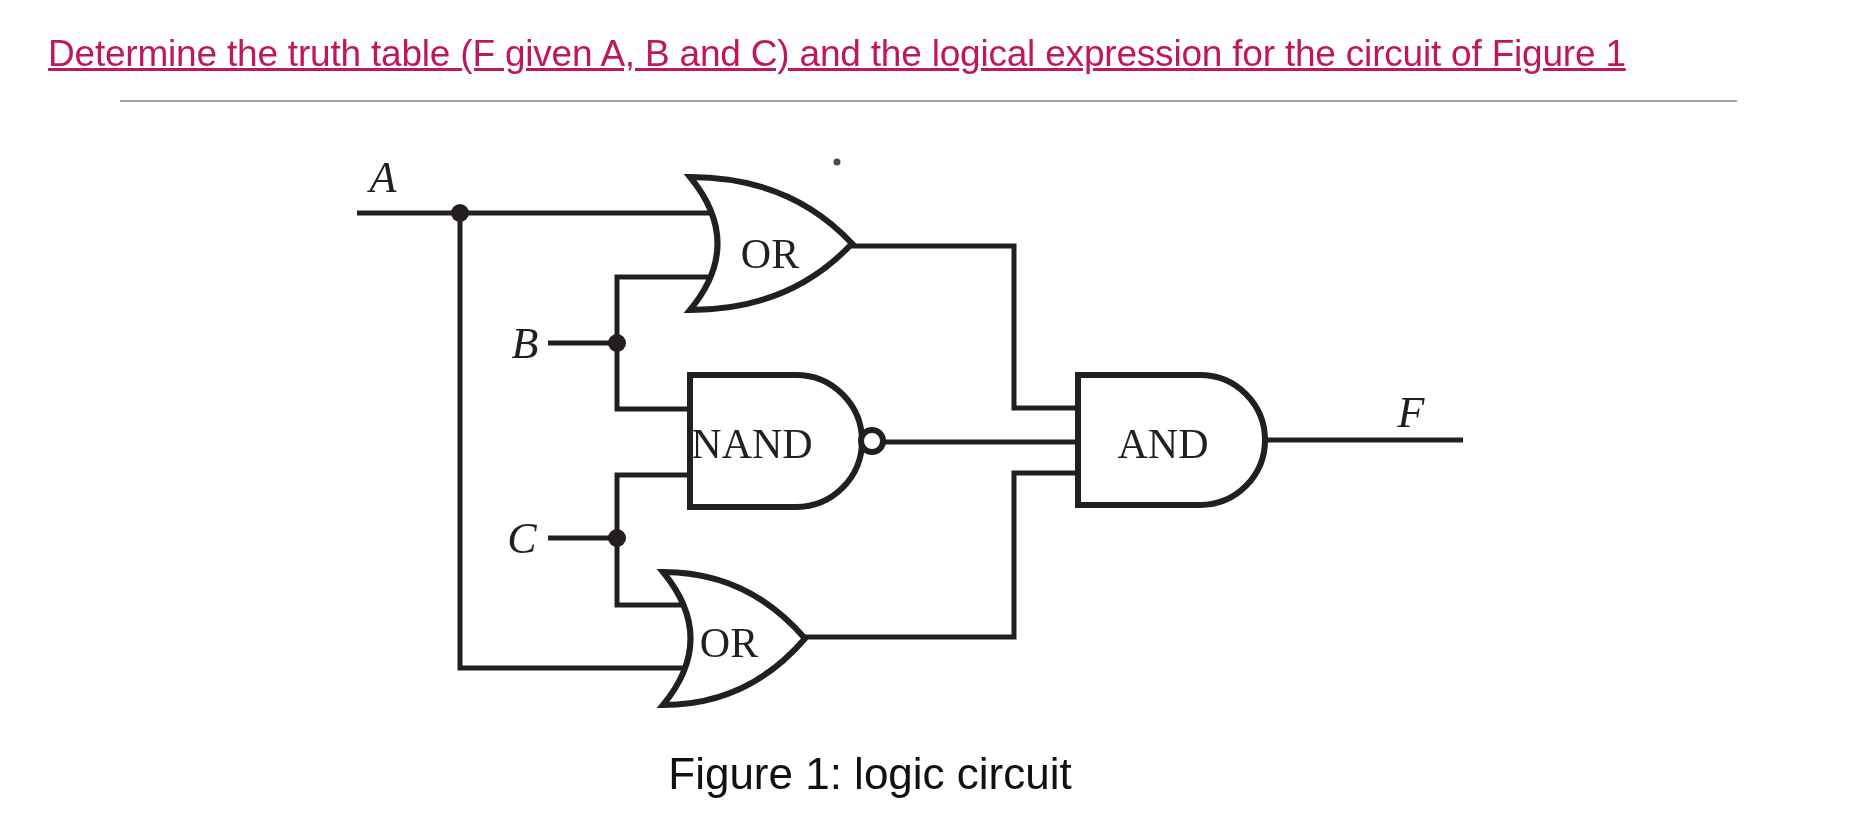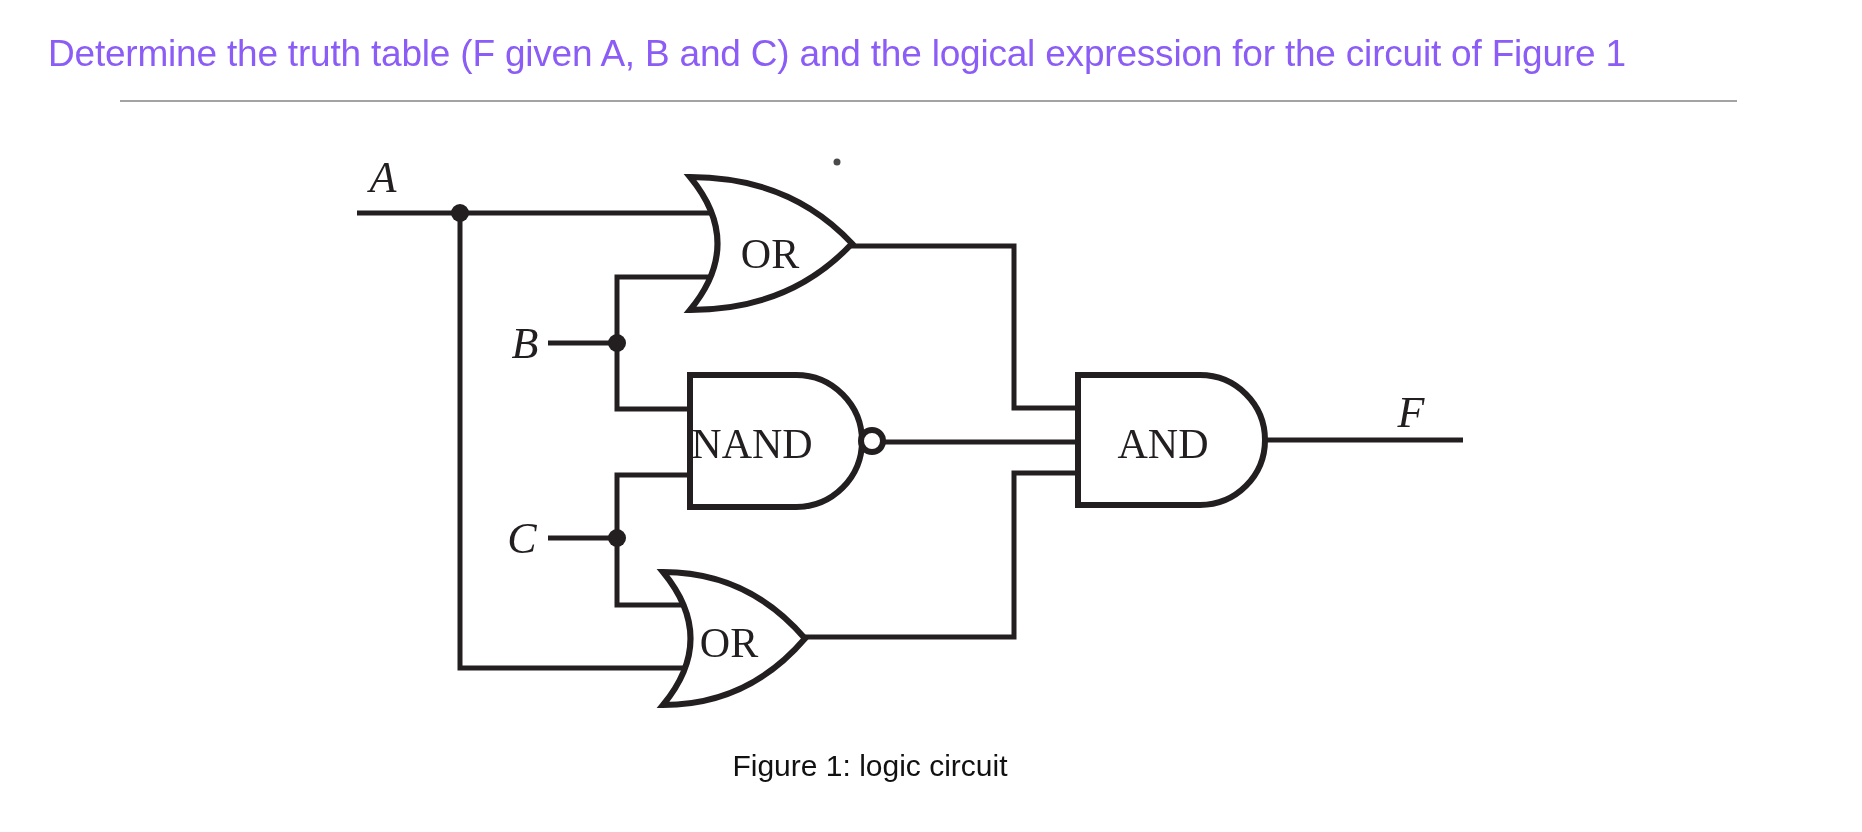--- a/index.html
+++ b/index.html
@@ -15,23 +15,24 @@
     overflow: hidden;
     font-family: "Liberation Sans", sans-serif;
   }
   .question-title {
     position: absolute;
     left: 48px;
     top: 33px;
     width: 1760px;
     font-size: 37px;
     line-height: 42px;
-    color: #8b5cf6;
+    color: #be185d;
     letter-spacing: -0.2px;
     white-space: nowrap;
+    text-decoration: underline;
   }
   .title-divider {
     position: absolute;
     left: 120px;
     top: 100px;
     width: 1617px;
     height: 2px;
     background: #a3a3a3;
   }
   .circuit-svg {
@@ -39,21 +40,21 @@
     left: 0;
     top: 0;
     width: 1862px;
     height: 832px;
   }
   .figure-caption {
     position: absolute;
     left: 870px;
     top: 749px;
     transform: translateX(-50%);
-    font-size: 30px;
+    font-size: 44px;
     color: #111111;
     white-space: nowrap;
   }
   .wire {
     fill: none;
     stroke: #231f20;
     stroke-width: 5;
     stroke-linecap: butt;
     stroke-linejoin: miter;
   }

